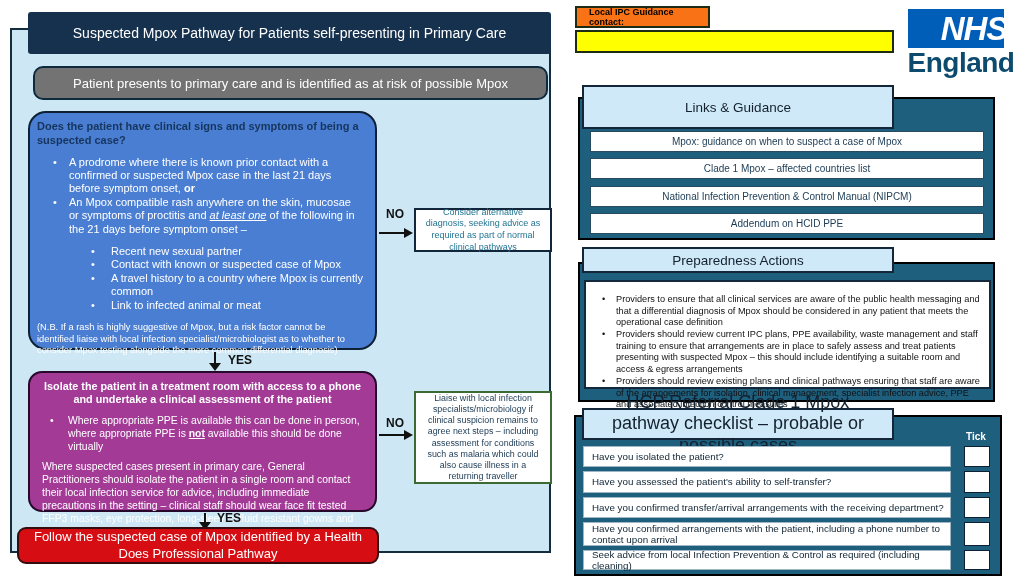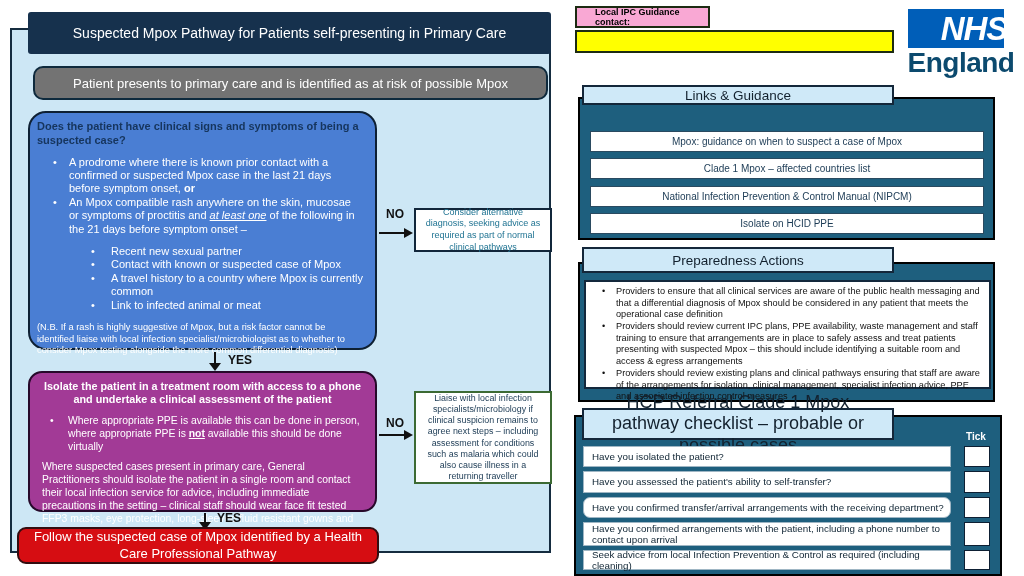--- a/index.html
+++ b/index.html
@@ -45,43 +45,43 @@
 
   .branch-label{font-weight:bold;font-size:12px;color:#111;z-index:2;}
   .hline{height:2px;background:#111;z-index:2;}
   .vline{width:2px;background:#111;z-index:2;}
   .head-right{width:0;height:0;border-left:9px solid #111;border-top:5px solid transparent;
               border-bottom:5px solid transparent;z-index:2;}
   .head-down{width:0;height:0;border-top:8px solid #111;border-left:6px solid transparent;
              border-right:6px solid transparent;z-index:2;}
 
   
-  .ipc-label{left:575px;top:6px;width:135px;height:22px;background:#f9a8d4;border:2px solid #1c2b12;
-             font-size:9px;font-weight:bold;color:#000;display:flex;align-items:center;padding-left:18px;}
+  .ipc-label{left:575px;top:6px;width:135px;height:22px;background:#f97316;border:2px solid #1c2b12;
+             font-size:9px;font-weight:bold;color:#000;display:flex;align-items:center;padding-left:12px;}
   .ipc-value{left:575px;top:30px;width:319px;height:23px;background:#ffff00;border:2px solid #1c2b12;}
   .nhs-rect{left:908px;top:9px;width:96px;height:39px;background:#005eb8;padding-left:36px;}
   .nhs-text{color:#fff;font-weight:bold;font-style:italic;font-size:33px;letter-spacing:-1px;}
   .england-text{left:901px;top:47px;width:120px;text-align:center;font-size:28px;font-weight:bold;
                 color:#0c4a6e;letter-spacing:-0.5px;}
 
   .teal-panel{background:#1e5f7e;border:2px solid #000;}
   .links-panel{left:578px;top:97px;width:417px;height:143px;}
   .prep-panel{left:578px;top:262px;width:417px;height:140px;}
   .check-panel{left:574px;top:415px;width:428px;height:161px;}
 
   .section-header{background:#cfe9f8;border:2px solid #14273a;color:#13212e;z-index:2;}
-  .links-header{left:582px;top:85px;width:312px;height:20px;font-size:13.5px;}
+  .links-header{left:582px;top:85px;width:312px;height:44px;font-size:13.5px;}
   .prep-header{left:582px;top:247px;width:312px;height:26px;font-size:13.5px;}
   .check-header{left:582px;top:408px;width:312px;height:32px;font-size:18px;line-height:1.2;padding:8px 10px;}
 
   .link-item{left:590px;width:394px;height:21px;background:#fff;border:1px solid #2a4a60;
              color:#1b3a54;font-size:10px;z-index:2;cursor:pointer;}
 
   .prep-box{left:584px;top:280px;width:407px;height:109px;background:#fff;border:2px solid #13283c;
-            padding:4px 8px 0 4px;z-index:2;}
+            padding:12px 8px 0 4px;z-index:2;}
   .prep-bullet{display:flex;font-size:9.2px;line-height:1.27;color:#111;}
   .prep-bullet::before{content:"\2022";flex:0 0 26px;padding-left:12px;box-sizing:border-box;}
 
   .tick-label{left:959px;top:431px;width:34px;text-align:center;color:#fff;font-weight:bold;
               font-size:10px;z-index:2;}
   .check-row-label{left:583px;width:368px;background:#fff;border:1px solid #9fb6c4;color:#0f2433;
                    font-size:9.8px;display:flex;align-items:center;padding-left:8px;line-height:1.15;z-index:2;}
   .tick-box{left:964px;width:26px;background:#fff;border:1px solid #0d1f33;z-index:2;cursor:pointer;}
 </style>
 </head>
@@ -150,41 +150,41 @@
   <div class="abs head-right" style="left:404px;top:430px;"></div>
   <div class="abs flex-c side-white liaise-box">
     <span>Liaise with local infection specialists/microbiology if clinical suspicion remains to agree next steps – including assessment for conditions such as malaria which could also cause illness in a returning traveller</span>
   </div>
 
   <div class="abs vline" style="left:204px;top:513px;height:10px;"></div>
   <div class="abs head-down" style="left:199px;top:522px;"></div>
   <div class="abs branch-label" style="left:217px;top:511px;">YES</div>
 
   <div class="abs flex-c final-box">
-    <span>Follow the suspected case of Mpox identified by a Health Care Professional Pathway</span>
+    <span>Follow the suspected case of Mpox identified by a Health Does Professional Pathway</span>
   </div>
 
   <div class="abs ipc-label">
     <span>Local IPC Guidance contact:</span>
   </div>
   <div class="abs ipc-value"></div>
 
   <div class="abs flex-c nhs-rect">
     <span class="nhs-text">NHS</span>
   </div>
   <div class="abs england-text">England</div>
 
   <div class="abs teal-panel links-panel"></div>
   <div class="abs flex-c section-header links-header">
     <span>Links &amp; Guidance</span>
   </div>
   <div class="abs flex-c link-item" style="top:131px;">Mpox: guidance on when to suspect a case of Mpox</div>
   <div class="abs flex-c link-item" style="top:158px;">Clade 1 Mpox – affected countries list</div>
   <div class="abs flex-c link-item" style="top:186px;">National Infection Prevention &amp; Control Manual (NIPCM)</div>
-  <div class="abs flex-c link-item" style="top:213px;">Isolate on HCID PPE</div>
+  <div class="abs flex-c link-item" style="top:213px;">Addendum on HCID PPE</div>
 
   <div class="abs teal-panel prep-panel"></div>
   <div class="abs flex-c section-header prep-header">
     <span>Preparedness Actions</span>
   </div>
   <div class="abs prep-box">
     <div class="prep-bullet">
         <span>Providers to ensure that all clinical services are aware of the public health messaging and that a differential diagnosis of Mpox should be considered in any patient that meets the operational case definition</span>
       </div>
     <div class="prep-bullet">
@@ -200,21 +200,21 @@
     <span>HCP Referral Clade 1 Mpox pathway checklist – probable or possible cases</span>
   </div>
   <div class="abs tick-label">Tick</div>
 
   <div class="abs check-row-label" style="top:446px;height:21px;">Have you isolated the patient?</div>
   <div class="abs tick-box" style="top:446px;height:21px;"></div>
 
   <div class="abs check-row-label" style="top:471px;height:22px;">Have you assessed the patient's ability to self-transfer?</div>
   <div class="abs tick-box" style="top:471px;height:22px;"></div>
 
-  <div class="abs check-row-label" style="top:497px;height:21px;border-radius:7px;">Have you confirmed transfer/arrival arrangements with the receiving department?</div>
+  <div class="abs check-row-label" style="top:497px;height:21px;">Have you confirmed transfer/arrival arrangements with the receiving department?</div>
   <div class="abs tick-box" style="top:497px;height:21px;"></div>
 
   <div class="abs check-row-label" style="top:522px;height:24px;">Have you confirmed arrangements with the patient, including a phone number to contact upon arrival</div>
   <div class="abs tick-box" style="top:522px;height:24px;"></div>
 
   <div class="abs check-row-label" style="top:550px;height:20px;">Seek advice from local Infection Prevention &amp; Control as required (including cleaning)</div>
   <div class="abs tick-box" style="top:550px;height:20px;"></div>
 
 </div>
 

